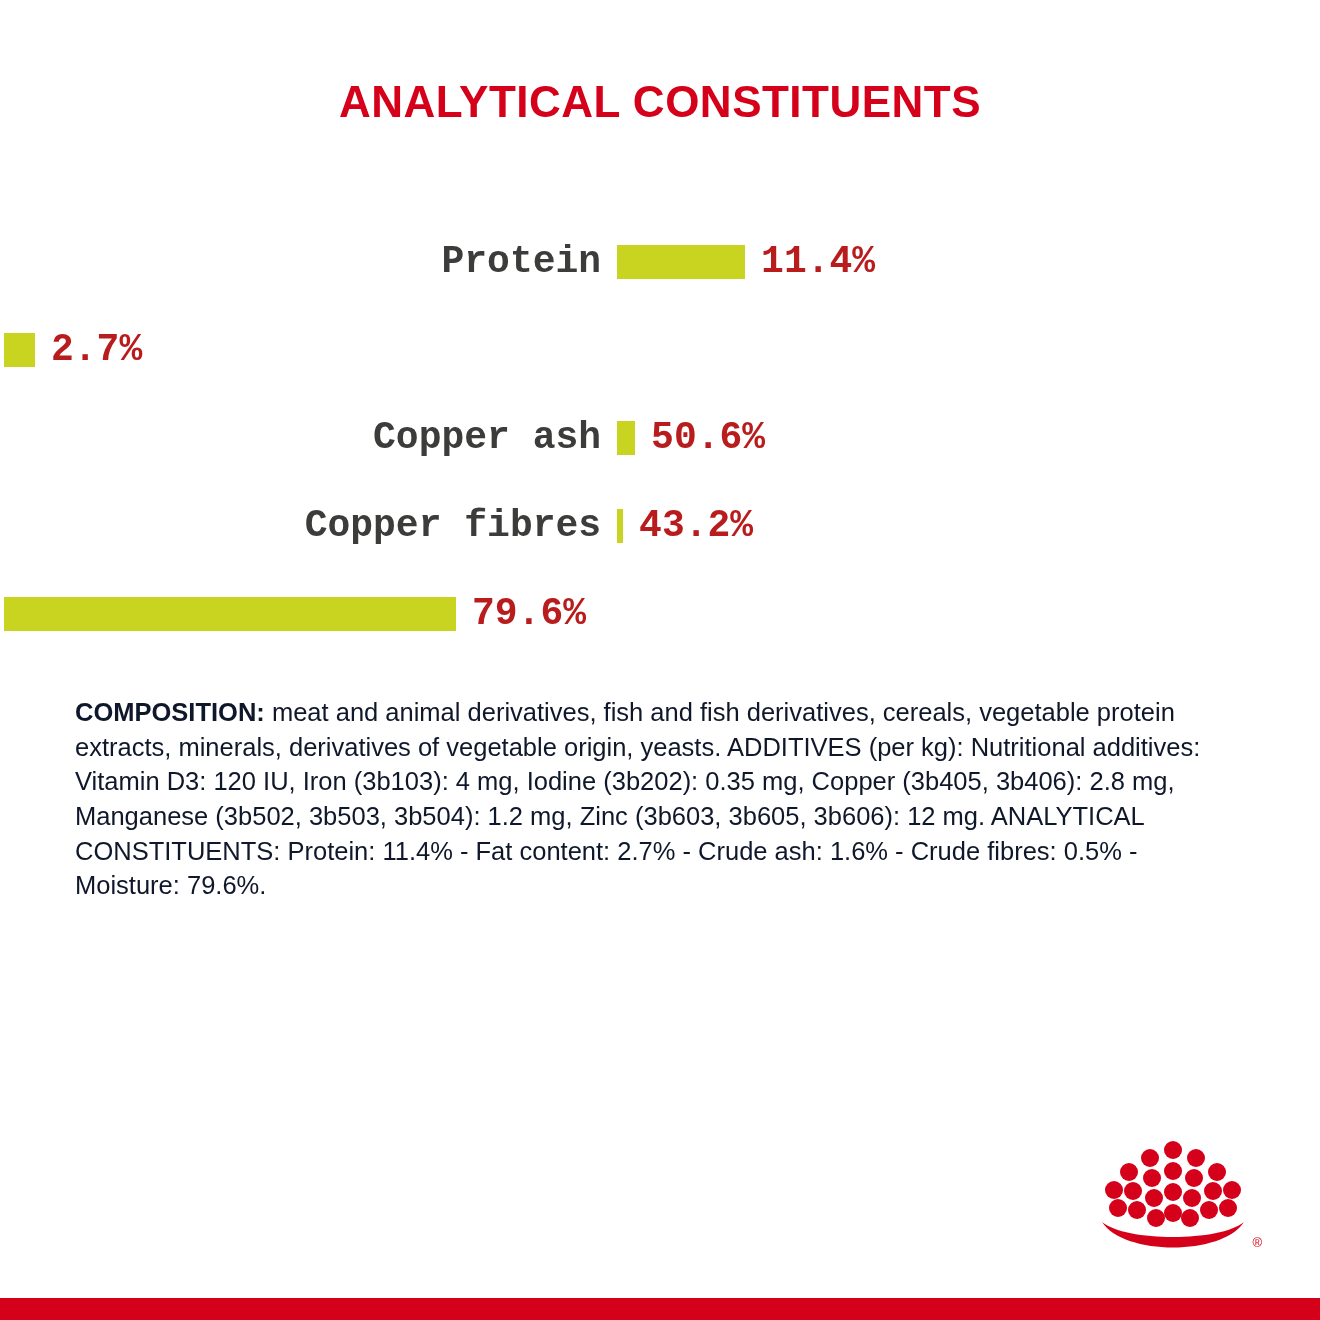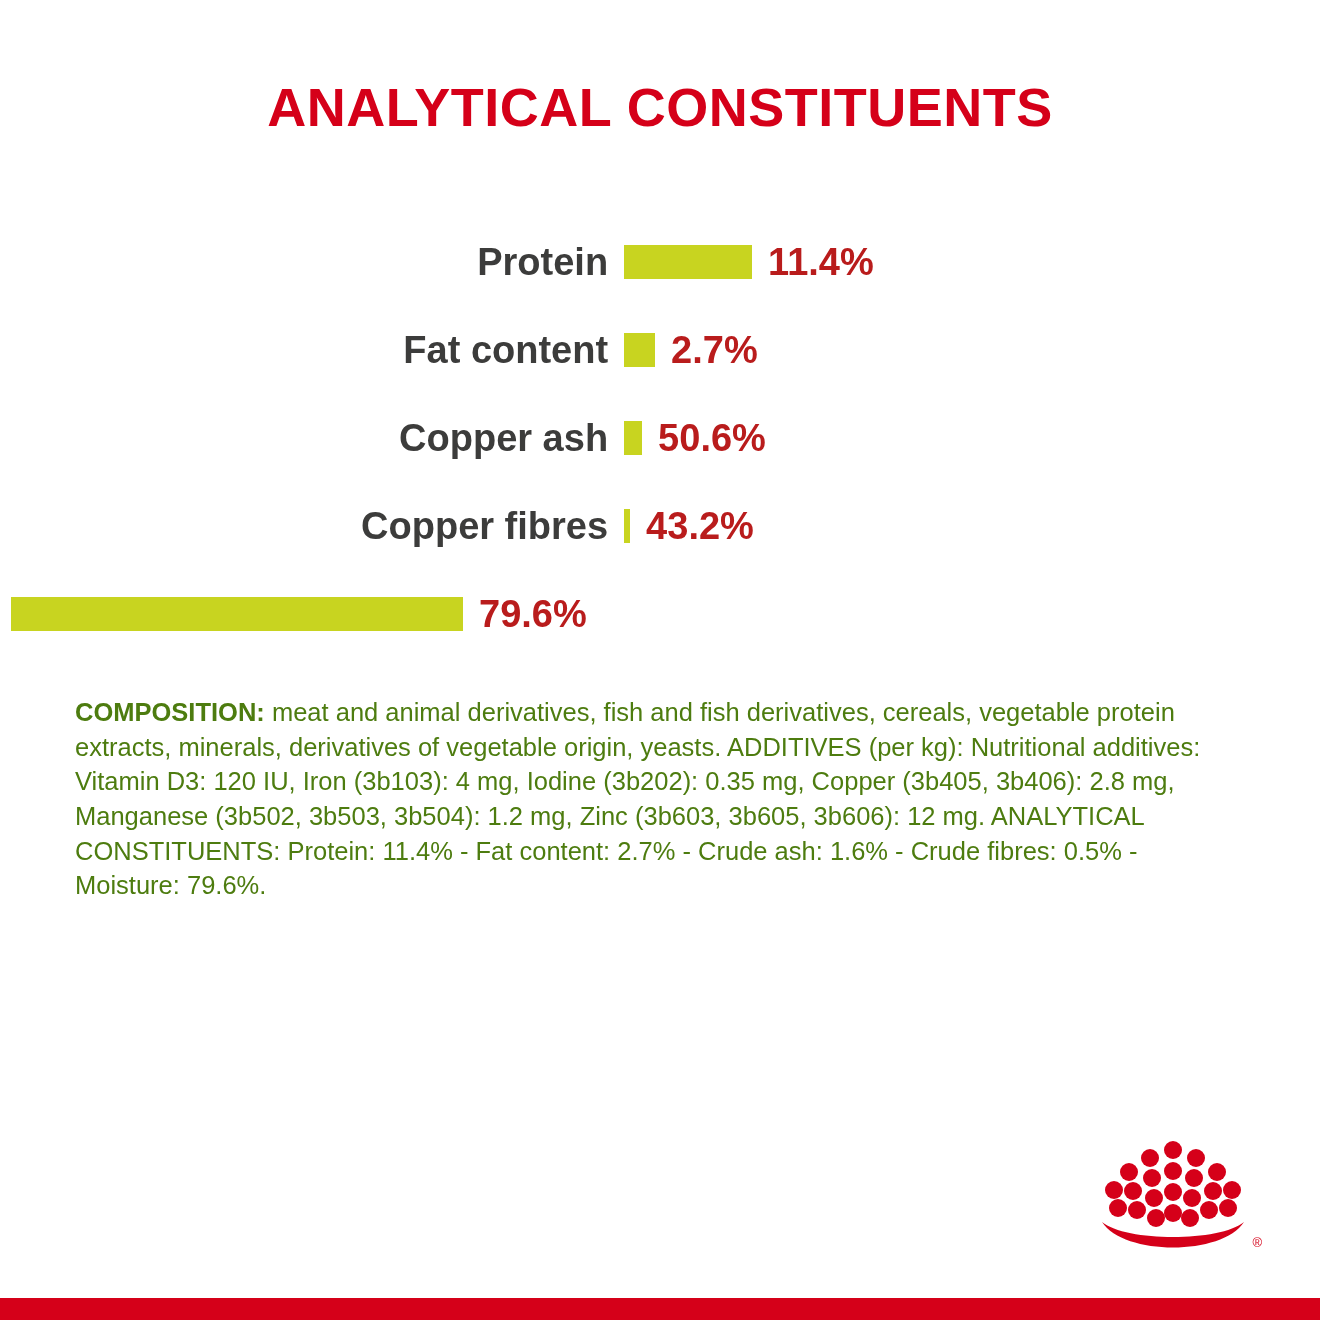--- a/index.html
+++ b/index.html
@@ -21,33 +21,34 @@
   }
 
   
   .title {
     position: absolute;
     top: 80px;
     left: 0;
     width: 1320px;
     text-align: center;
     color: #d50019;
-    font-size: 54px;
+    font-size: 44px;
     font-weight: bold;
     letter-spacing: 0.5px;
     line-height: 1;
     white-space: nowrap;
   }
 
   
   .chart {
     position: absolute;
     top: 218px;
-    left: 11px;
+    left: 4px;
     width: 1248px;
+    font-family: Liberation Mono, monospace;
   }
   .row {
     display: flex;
     align-items: center;
     height: 88px;
   }
   .row-label {
     width: 648px;
     text-align: right;
     padding-right: 16px;
@@ -76,21 +77,21 @@
     white-space: nowrap;
     padding-left: 16px;
   }
 
   
   .composition {
     position: absolute;
     top: 695px;
     left: 75px;
     width: 1172px;
-    color: #4d7c0f;
+    color: #0f172a;
     font-size: 25.5px;
     line-height: 1.36;
     text-align: left;
   }
   .composition b { font-weight: bold; }
 
   
   .logo {
     position: absolute;
     right: 62px;
@@ -128,21 +129,20 @@
 
     <div class="row">
       <div class="row-label">Protein</div>
       <div class="row-bar-wrap">
         <div class="bar" style="width:128px"></div>
         <div class="row-value">11.4%</div>
       </div>
     </div>
 
     <div class="row">
-      <div class="row-label">Fat content</div>
       <div class="row-bar-wrap">
         <div class="bar" style="width:31px"></div>
         <div class="row-value">2.7%</div>
       </div>
     </div>
 
     <div class="row">
       <div class="row-label">Copper ash</div>
       <div class="row-bar-wrap">
         <div class="bar" style="width:18px"></div>

